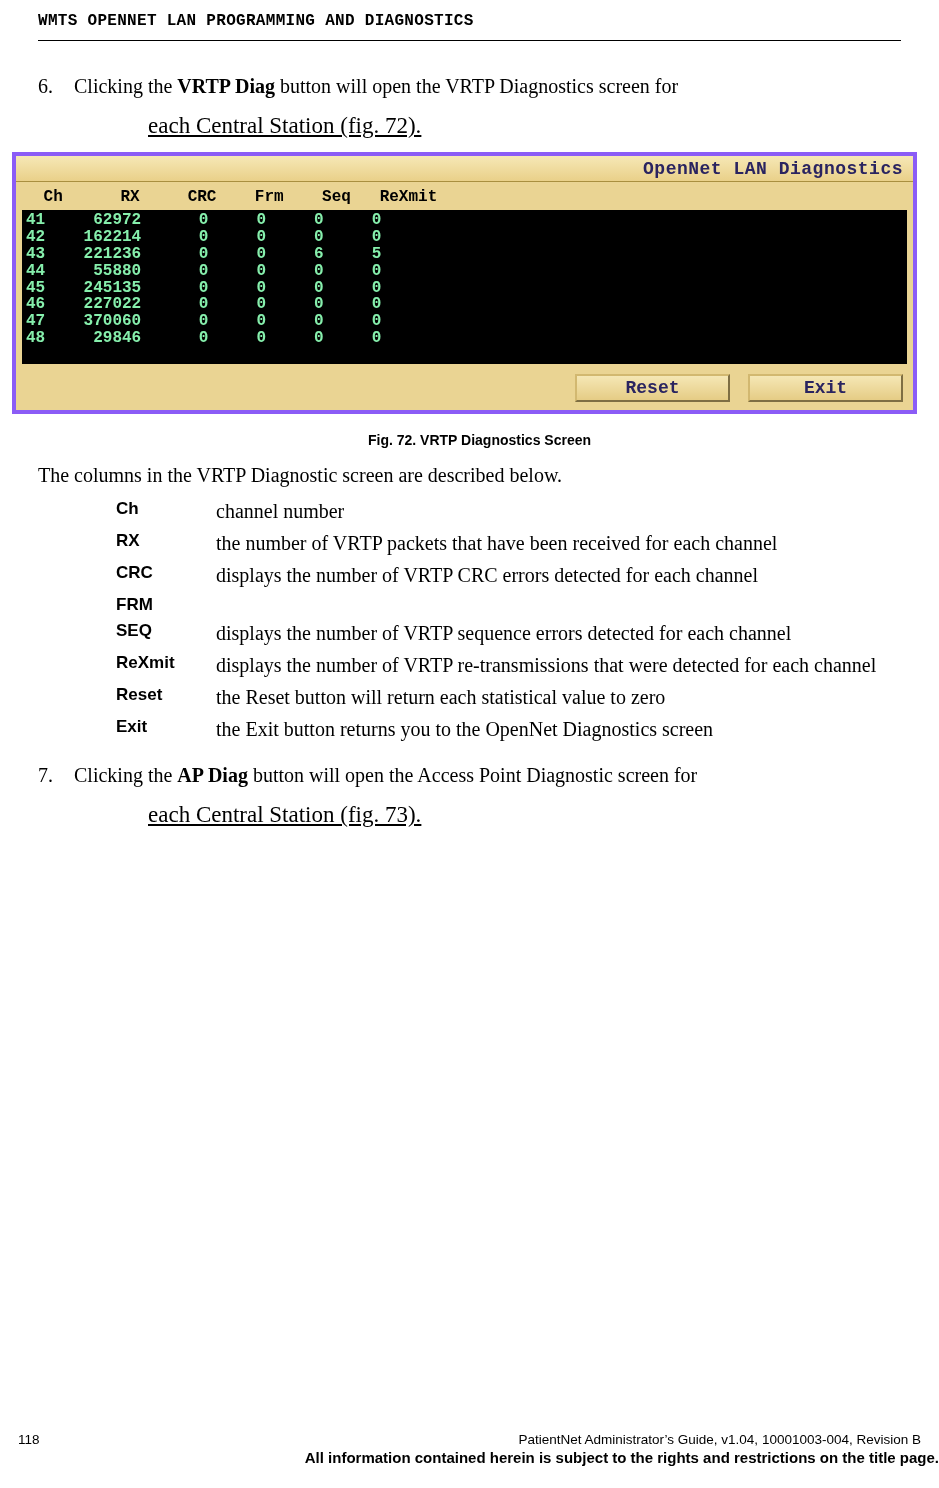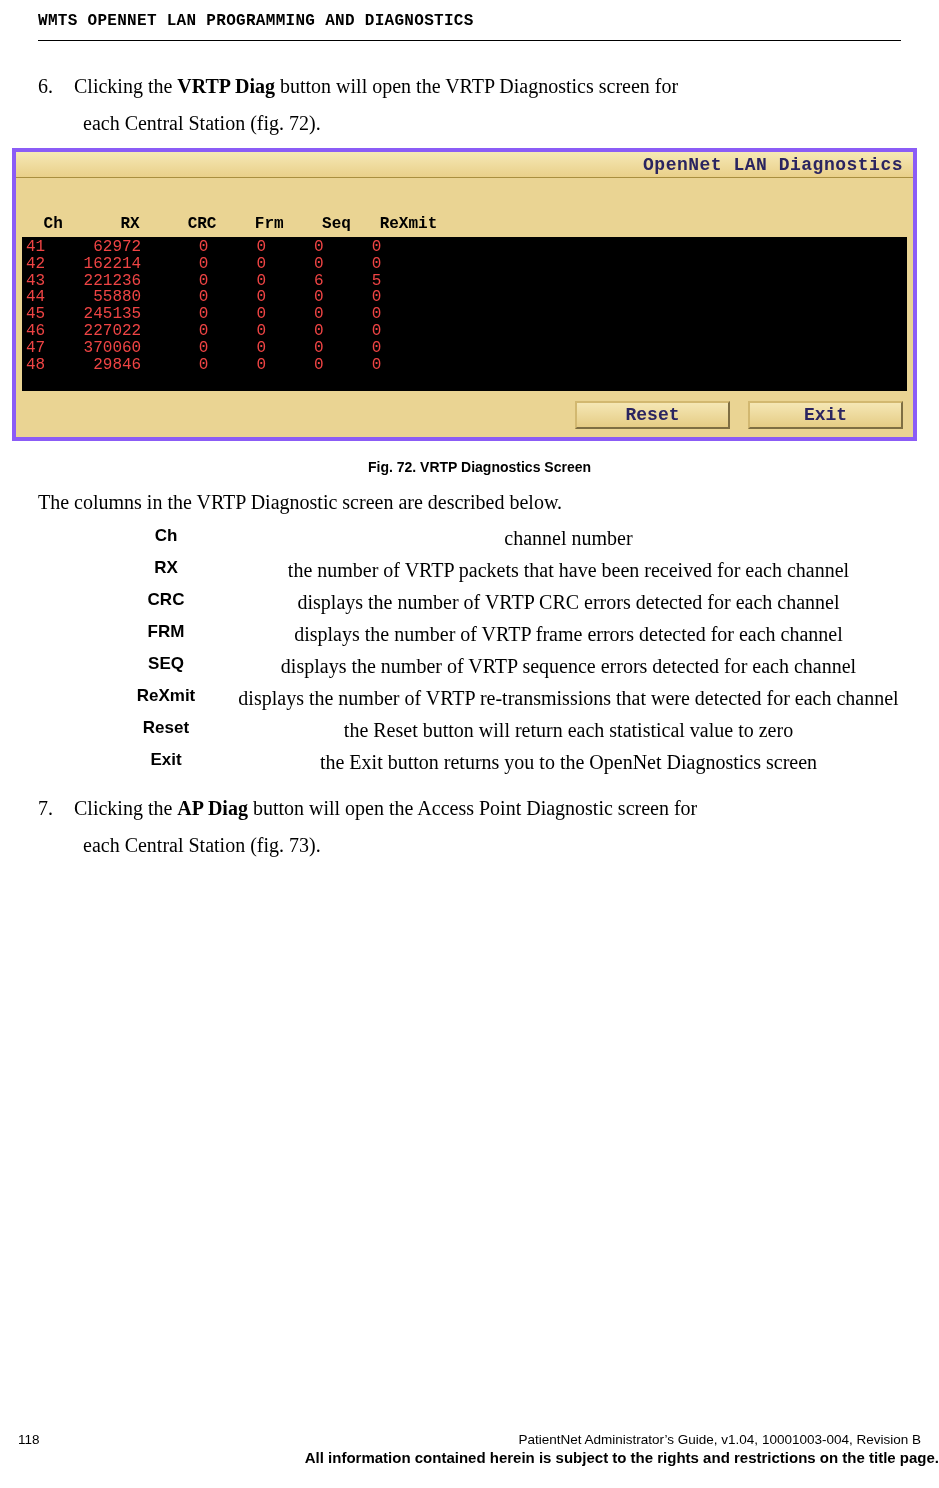--- a/index.html
+++ b/index.html
@@ -9,35 +9,35 @@
   .header { position: absolute; left: 38px; top: 12px; right: 38px; }
   .header-title { font-family: Liberation Mono, monospace; font-weight: bold; font-size: 16px; letter-spacing: 0.3px; }
   .header-rule { border: none; border-top: 1.5px solid #000; margin-top: 10px; }
 
   .body-col { position: absolute; left: 38px; right: 18px; top: 72px; }
 
   .step { margin-bottom: 8px; }
   .step .num { display: inline-block; width: 32px; font-size: 20px; }
   .step .txt { display: inline; font-size: 20px; line-height: 1.45; }
   .step .txt b { font-weight: bold; }
-  .step-indent { margin-left: 45px; font-size: 20px; line-height: 1.45; }
+  .step-indent { margin-left: 110px; font-size: 23px; line-height: 1.45; text-decoration: underline; }
 
   .diag-panel { margin: 10px 0 6px -26px; width: 905px; background: #ead493; border: 4px solid #8b5cf6; }
   .diag-titlebar { height: 26px; background: linear-gradient(#f6e8b6, #e9d089); border-bottom: 1px solid #a98f3f; position: relative; }
   .diag-title { position: absolute; right: 10px; top: 0; line-height: 26px; font-family: "Courier New", monospace; font-weight: bold; font-size: 18px; color: #2a2460; letter-spacing: 0.5px; }
-  .diag-headers { padding: 6px 10px 4px 18px; font-family: "Courier New", monospace; font-size: 16px; font-weight: bold; color: #000; white-space: pre; margin-top: 31px; }
-  .terminal { margin: 0 6px 6px 6px; background: #000; color: #ef4444; font-family: "Courier New", monospace; font-size: 16px; font-weight: normal; line-height: 1.05; padding: 2px 4px 2px 4px; min-height: 154px; white-space: pre; }
+  .diag-headers { padding: 6px 10px 4px 18px; font-family: "Courier New", monospace; font-size: 16px; font-weight: bold; color: #000; white-space: pre; }
+  .terminal { margin: 0 6px 6px 6px; background: #000; color: #86efac; font-family: "Courier New", monospace; font-size: 16px; font-weight: bold; line-height: 1.05; padding: 2px 4px 2px 4px; min-height: 154px; white-space: pre; }
   .diag-buttons { display: flex; justify-content: flex-end; gap: 18px; padding: 4px 10px 8px 10px; }
   .diag-btn { width: 155px; height: 28px; background: linear-gradient(#f5e7b5, #e5cc85); border: 2px outset #d2b870; font-family: "Courier New", monospace; font-weight: bold; font-size: 18px; color: #2a2460; text-align: center; line-height: 24px; cursor: pointer; }
 
   .fig-caption { text-align: center; font-family: Arial, Helvetica, sans-serif; font-weight: bold; font-size: 14px; margin: 18px 0 16px 0; }
 
   .lead { font-size: 20px; margin: 0 0 10px 0; }
 
-  .def-table { margin-left: 78px; margin-bottom: 18px; text-align: center; }
+  .def-table { margin-left: 78px; margin-bottom: 18px; }
   .def-row { display: flex; align-items: flex-start; margin-bottom: 4px; }
   .def-term { width: 100px; font-family: Arial, Helvetica, sans-serif; font-weight: bold; font-size: 17px; padding-top: 2px; }
   .def-desc { flex: 1; font-size: 20px; line-height: 1.4; }
 
   .footer { position: absolute; left: 0; right: 0; bottom: 22px; }
   .footer-line1 { display: flex; justify-content: space-between; font-family: Arial, Helvetica, sans-serif; font-size: 13.5px; padding: 0 18px 2px 18px; }
   .footer-line2 { font-family: Arial, Helvetica, sans-serif; font-weight: bold; font-size: 15px; text-align: right; }
 </style>
 </head>
 <body>
@@ -90,21 +90,20 @@
         <div class="def-row">
           <div class="def-term">RX</div>
           <div class="def-desc">the number of VRTP packets that have been received for each channel</div>
         </div>
         <div class="def-row">
           <div class="def-term">CRC</div>
           <div class="def-desc">displays the number of VRTP CRC errors detected for each channel</div>
         </div>
         <div class="def-row">
           <div class="def-term">FRM</div>
-          <div class="def-desc">displays the number of VRTP frame errors detected for each channel</div>
         </div>
         <div class="def-row">
           <div class="def-term">SEQ</div>
           <div class="def-desc">displays the number of VRTP sequence errors detected for each channel</div>
         </div>
         <div class="def-row">
           <div class="def-term">ReXmit</div>
           <div class="def-desc">displays the number of VRTP re-transmissions that were detected for each channel</div>
         </div>
         <div class="def-row">

